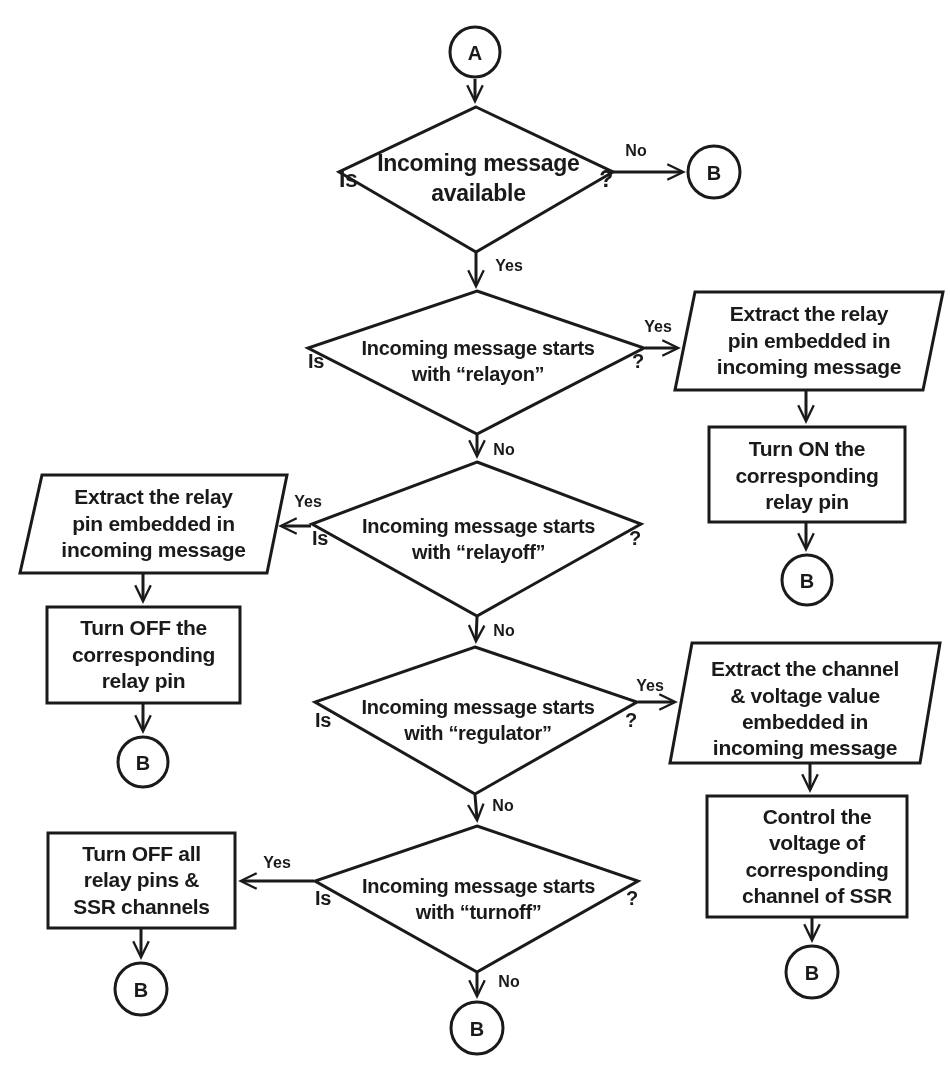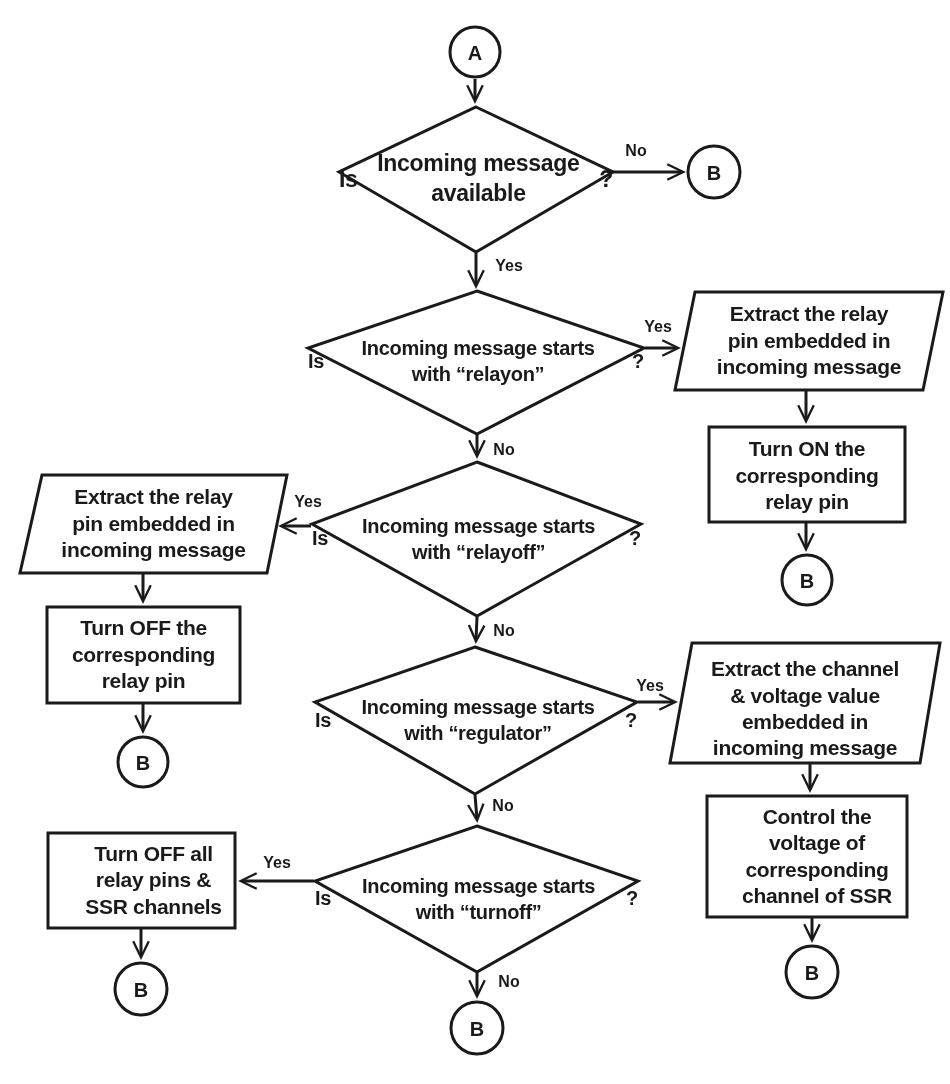--- a/index.html
+++ b/index.html
@@ -138,21 +138,21 @@
 corresponding
 relay pin</div>
   <div class="ptext" style="left:670px; top:643px; width:270px; height:120px;margin-top:6px;">Extract the channel
 &amp; voltage value
 embedded in
 incoming message</div>
   <div class="ptext" style="left:707px; top:796px; width:220px; height:121px;">Control the
 voltage of
 corresponding
 channel of SSR</div>
-  <div class="ptext" style="left:48px; top:833px; width:187px; height:95px;padding-left:12px;">Turn OFF all
+  <div class="ptext" style="left:48px; top:833px; width:187px; height:95px;">Turn OFF all
 relay pins &amp;
 SSR channels</div>
 
   <div class="lbl" style="left:636px; top:151px;">No</div>
   <div class="lbl" style="left:509px; top:266px;">Yes</div>
   <div class="lbl" style="left:658px; top:327px;">Yes</div>
   <div class="lbl" style="left:504px; top:450px;">No</div>
   <div class="lbl" style="left:308px; top:502px;">Yes</div>
   <div class="lbl" style="left:504px; top:631px;">No</div>
   <div class="lbl" style="left:650px; top:686px;">Yes</div>

